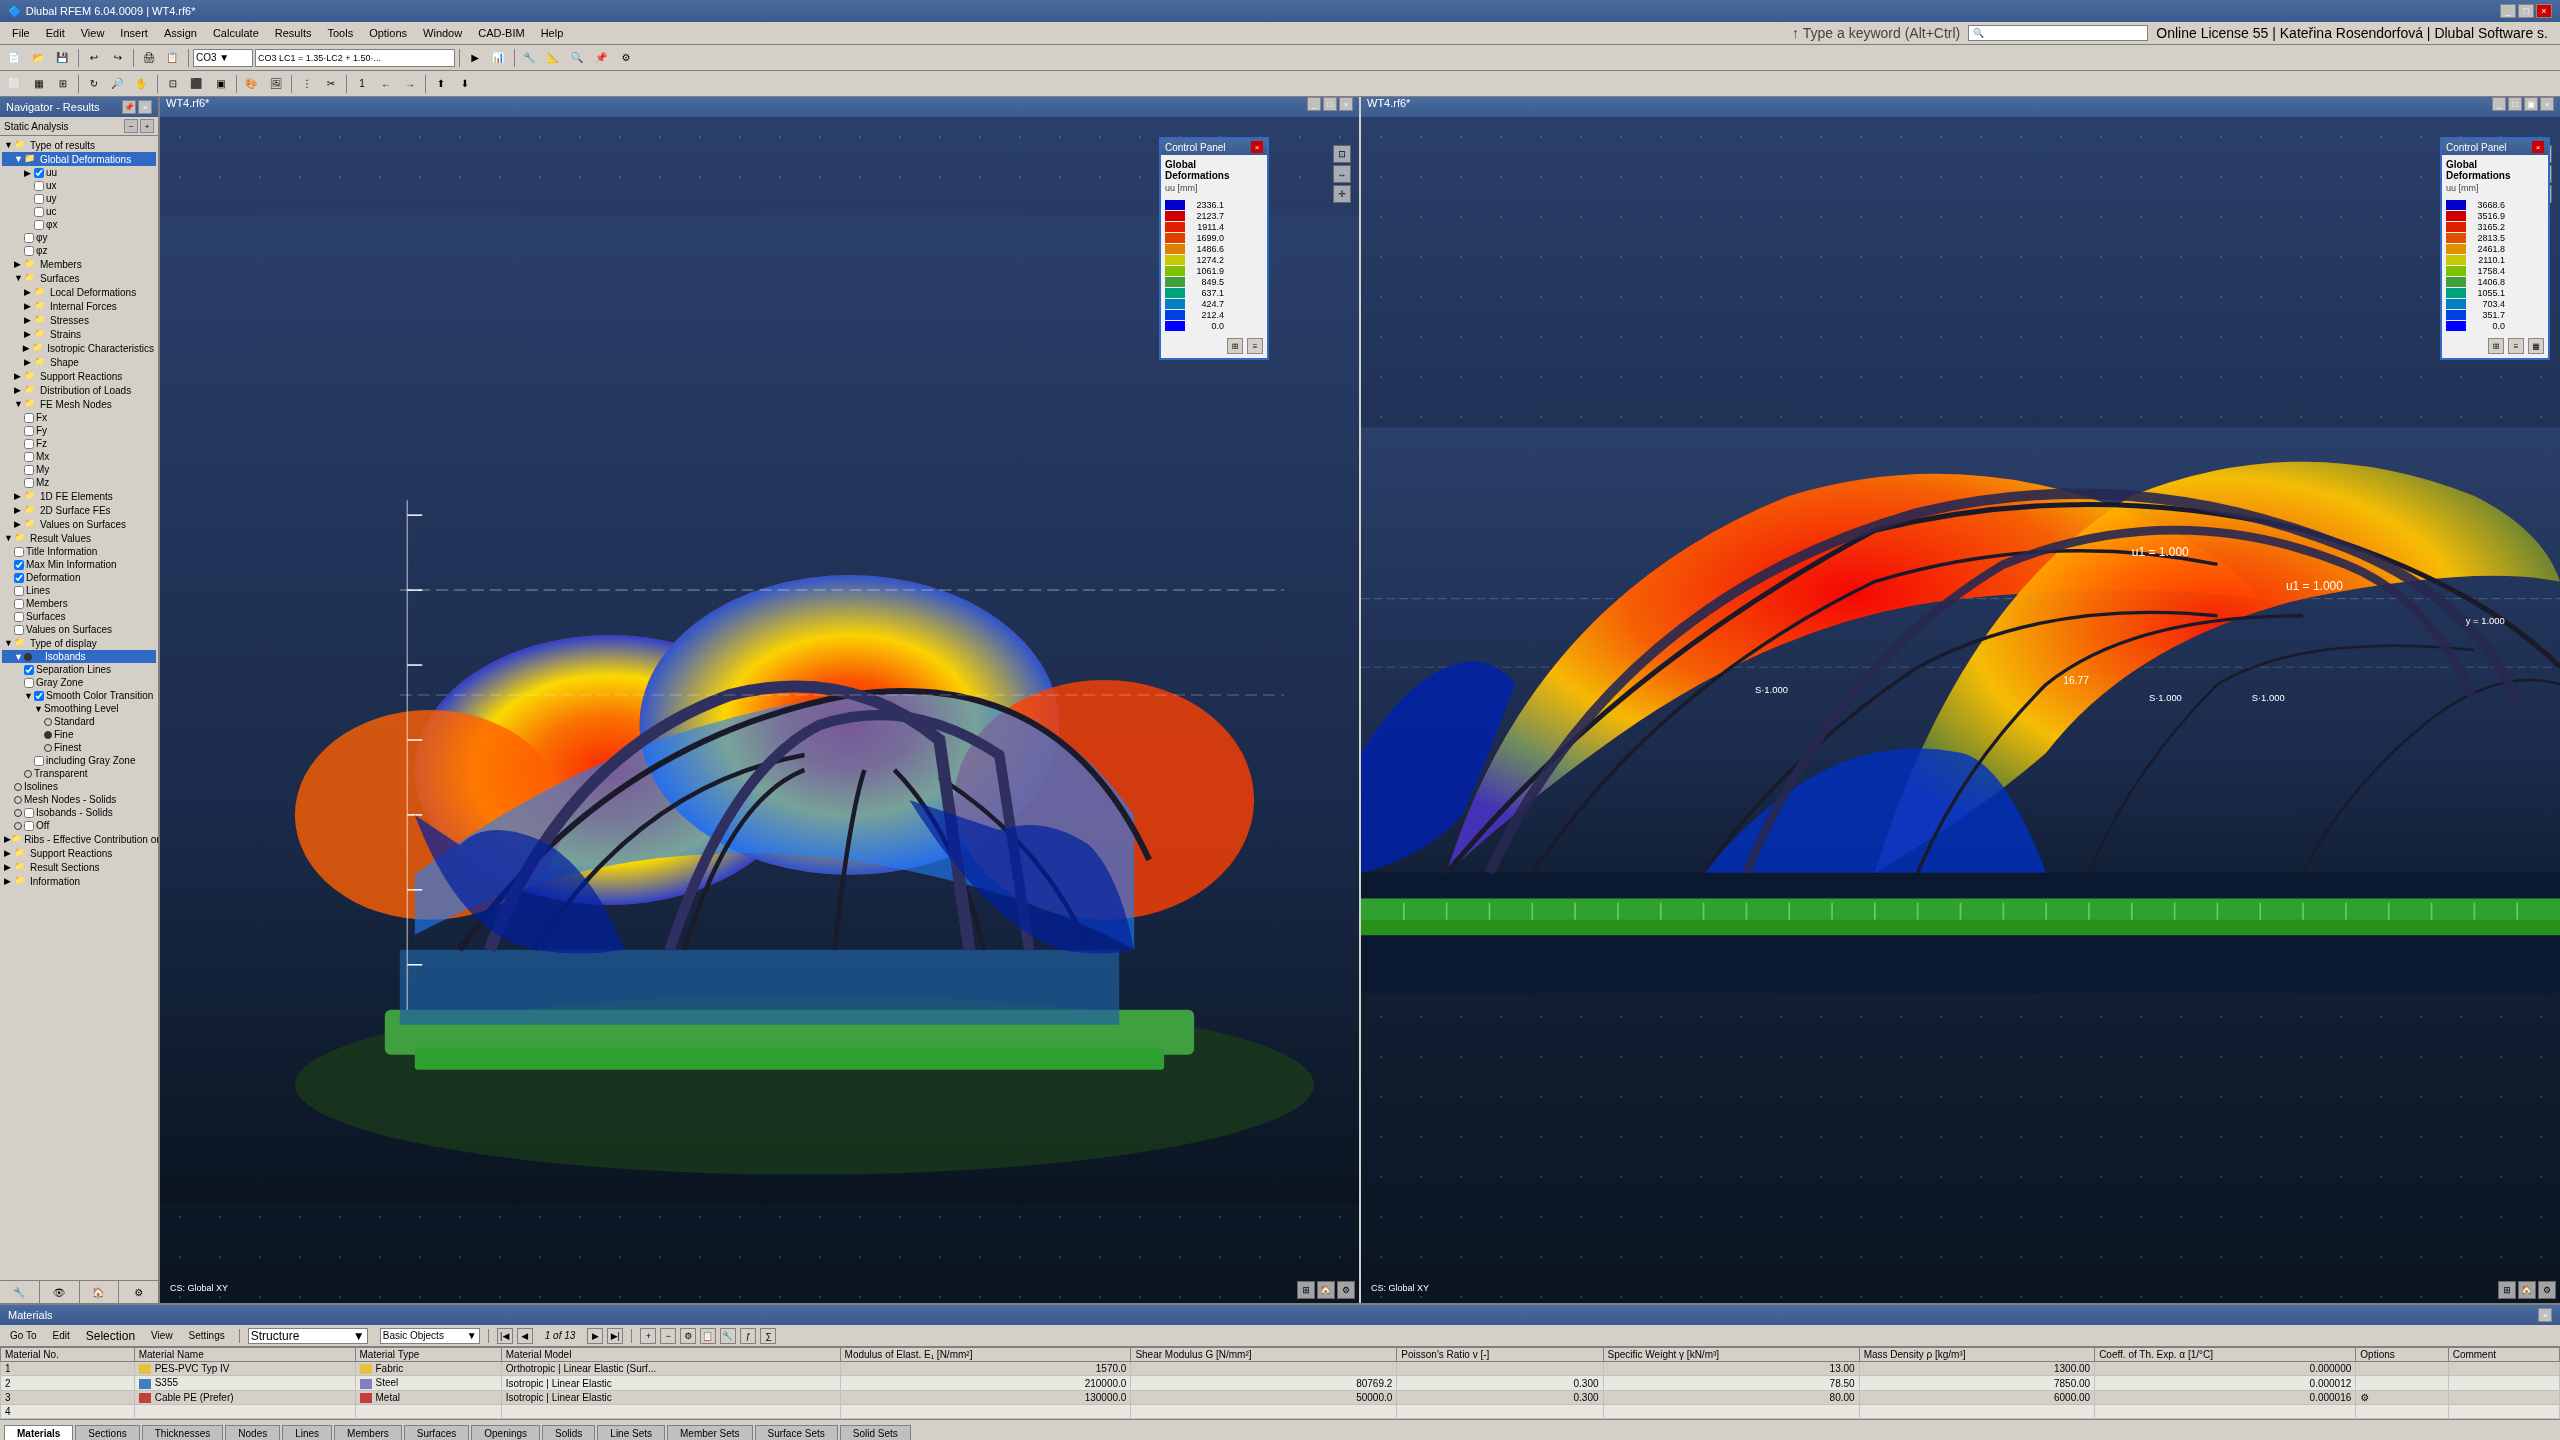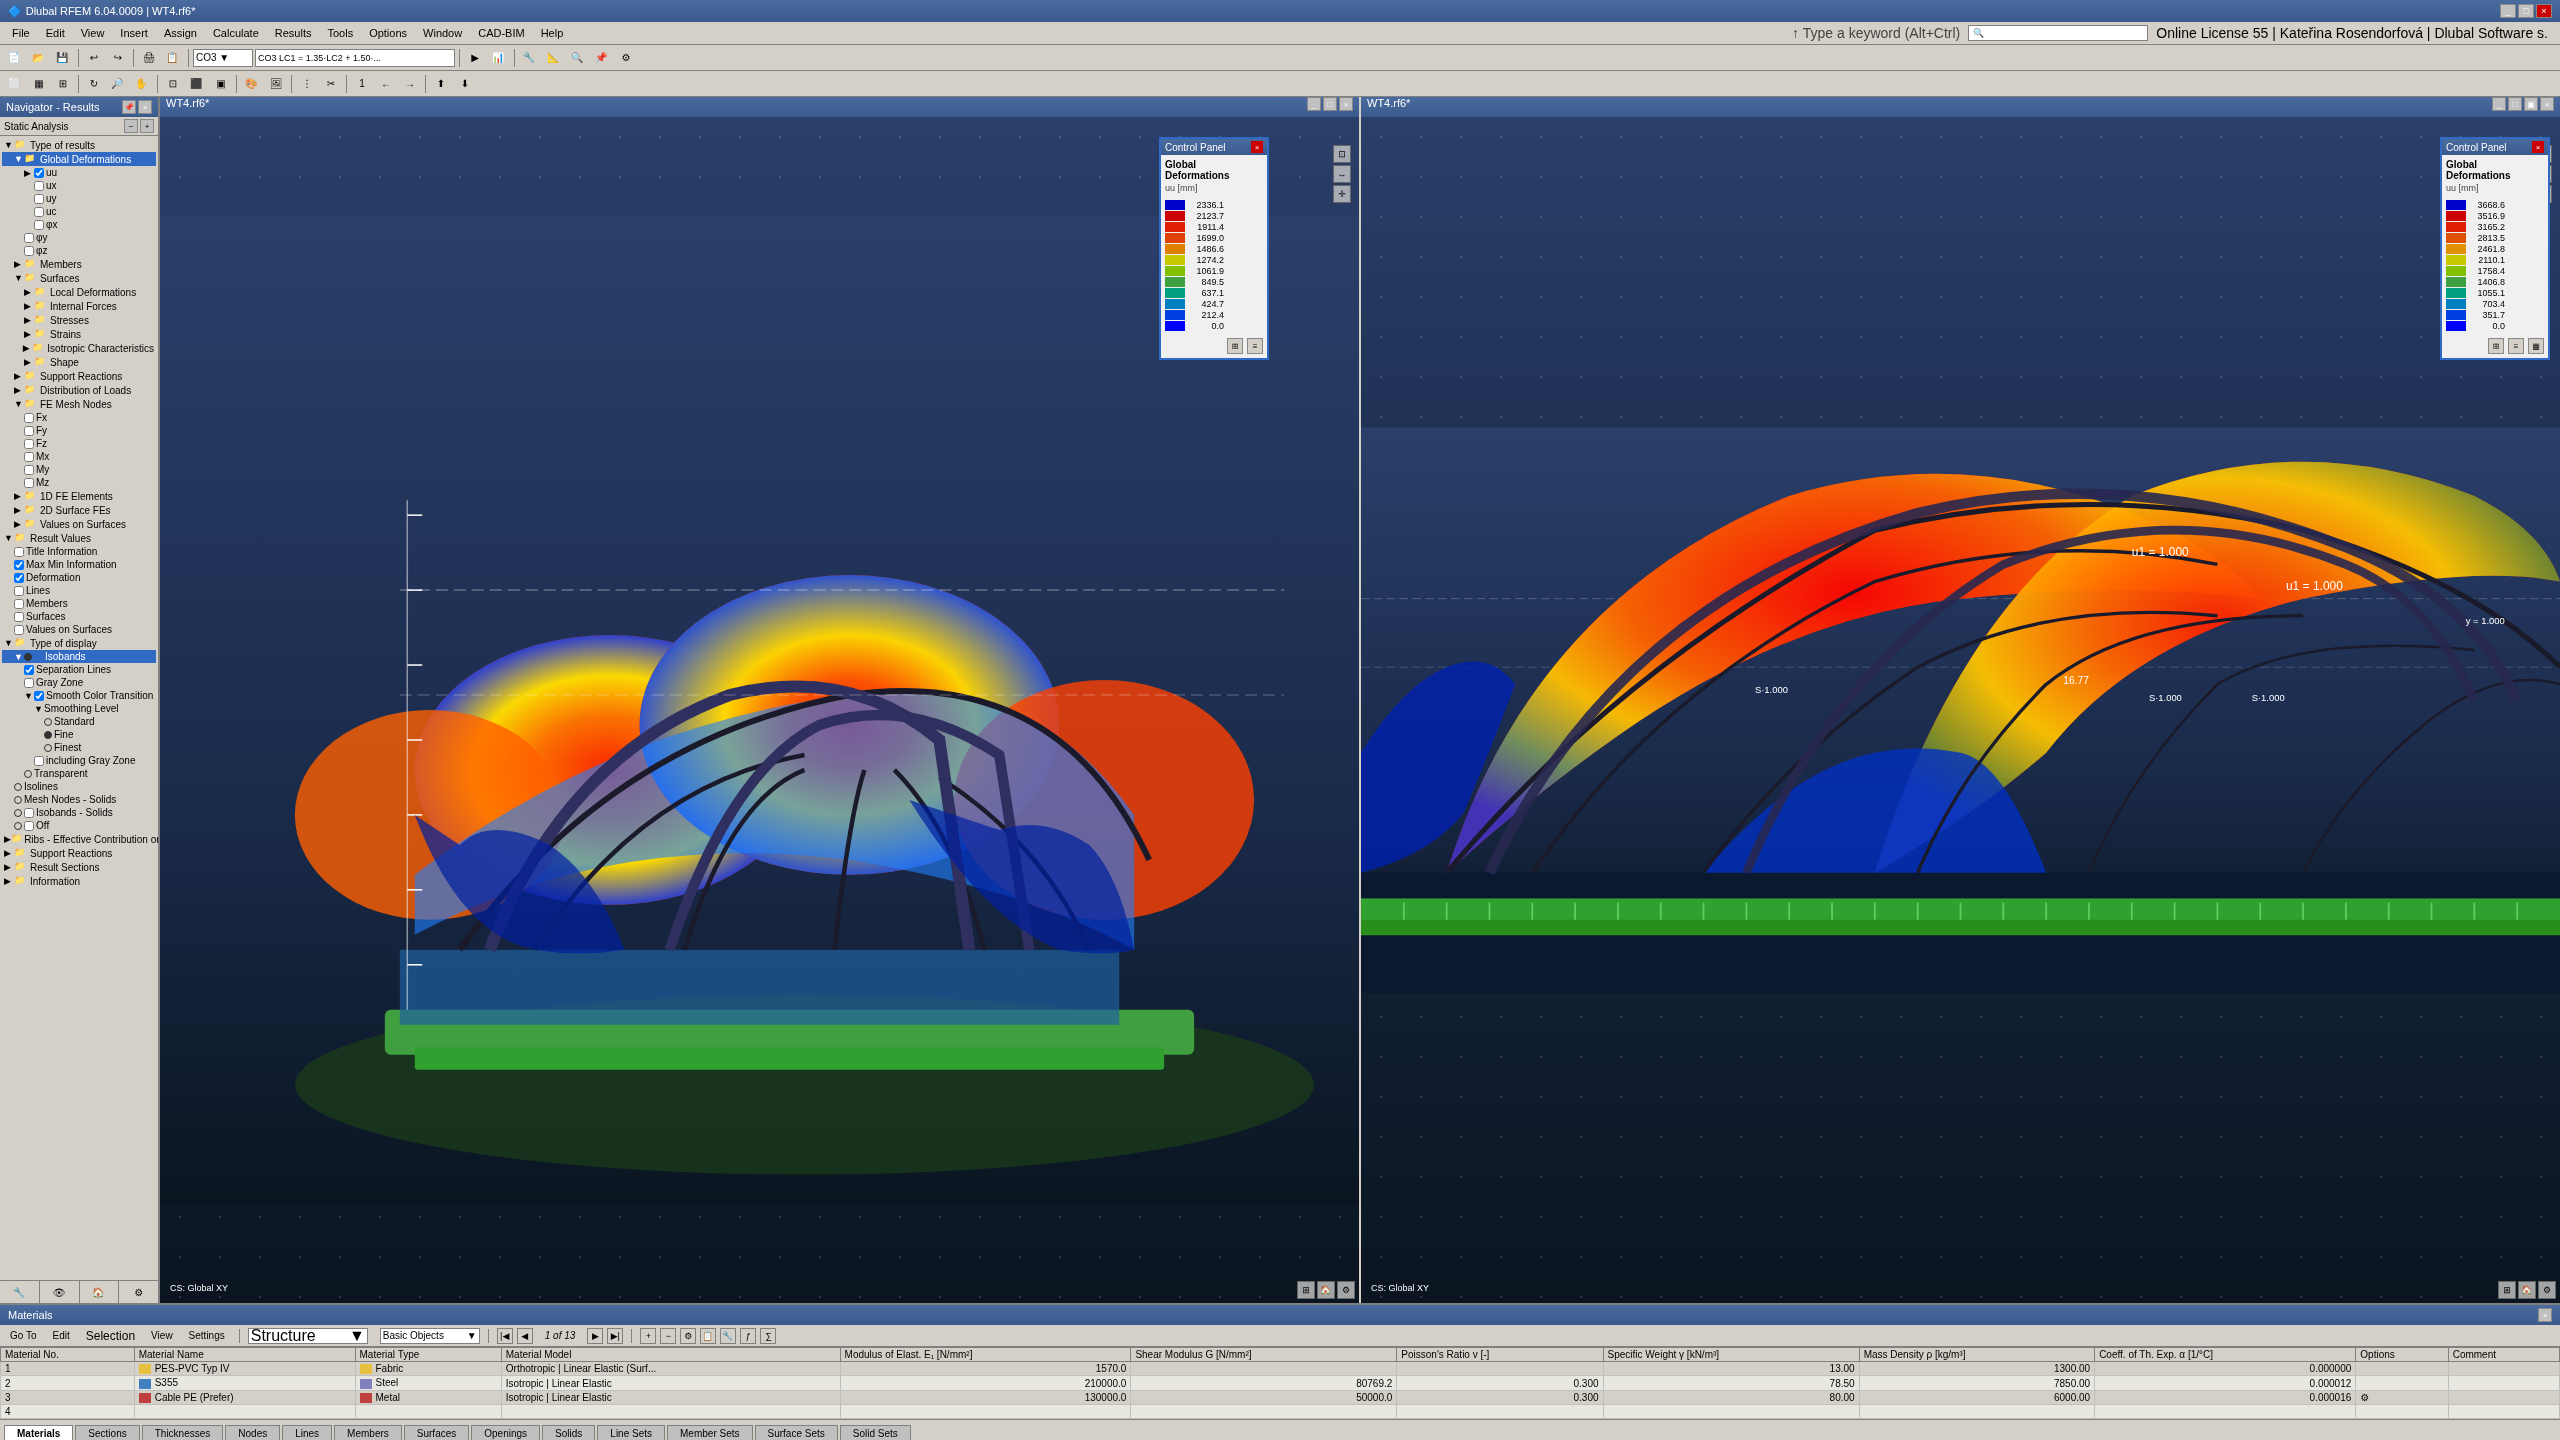--- a/index.html
+++ b/index.html
@@ -1212,21 +1212,21 @@
       <div class="vp-btn">×</div>
     </div>
   </div>
   <div class="materials-toolbar">
     <span class="menu-item" style="padding:1px 6px;font-size:10px;">Go To</span>
     <span class="menu-item" style="padding:1px 6px;font-size:10px;">Edit</span>
     <span class="menu-item" style="padding:1px 6px;font-size:12px;">Selection</span>
     <span class="menu-item" style="padding:1px 6px;font-size:10px;">View</span>
     <span class="menu-item" style="padding:1px 6px;font-size:10px;">Settings</span>
     <div style="width:1px;height:14px;background:#808080;margin:0 4px;"></div>
-    <div style="width:120px; height:16px; background:white; border:1px solid #808080; font-size:16px; display:flex; align-items:center; padding:0 2px; justify-content:space-between;">
+    <div style="width:120px; height:16px; background:white; border:1px solid #808080; font-size:12px; display:flex; align-items:center; padding:0 2px; justify-content:space-between;">
       <span>Structure</span>
       <span>▼</span>
     </div>
     <div style="width:4px;"></div>
     <div style="width:100px; height:16px; background:white; border:1px solid #808080; font-size:10px; display:flex; align-items:center; padding:0 2px; justify-content:space-between;">
       <span>Basic Objects</span>
       <span>▼</span>
     </div>
     <div style="width:1px;height:14px;background:#808080;margin:0 4px;"></div>
 

